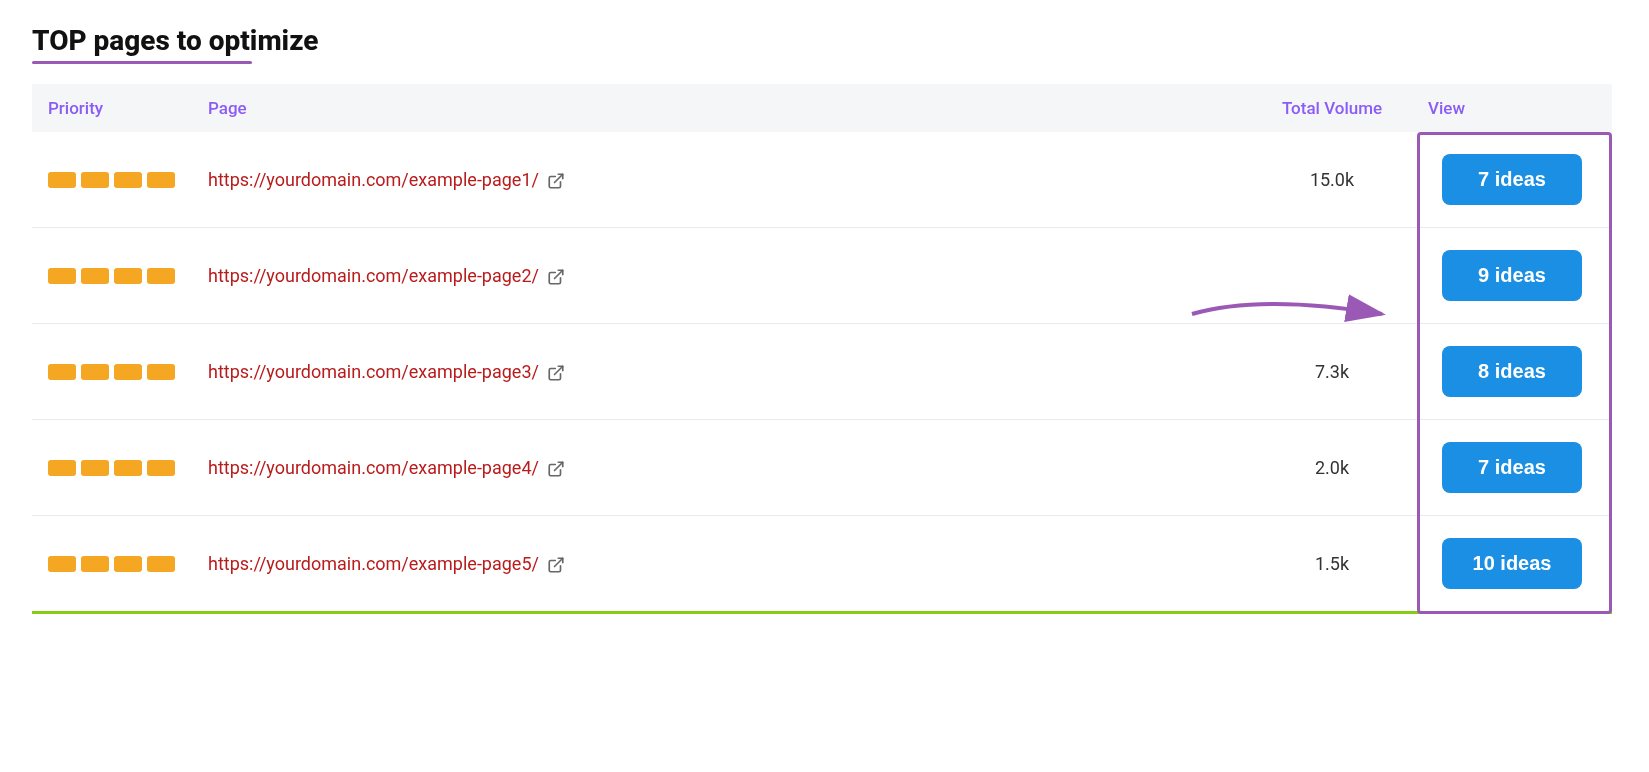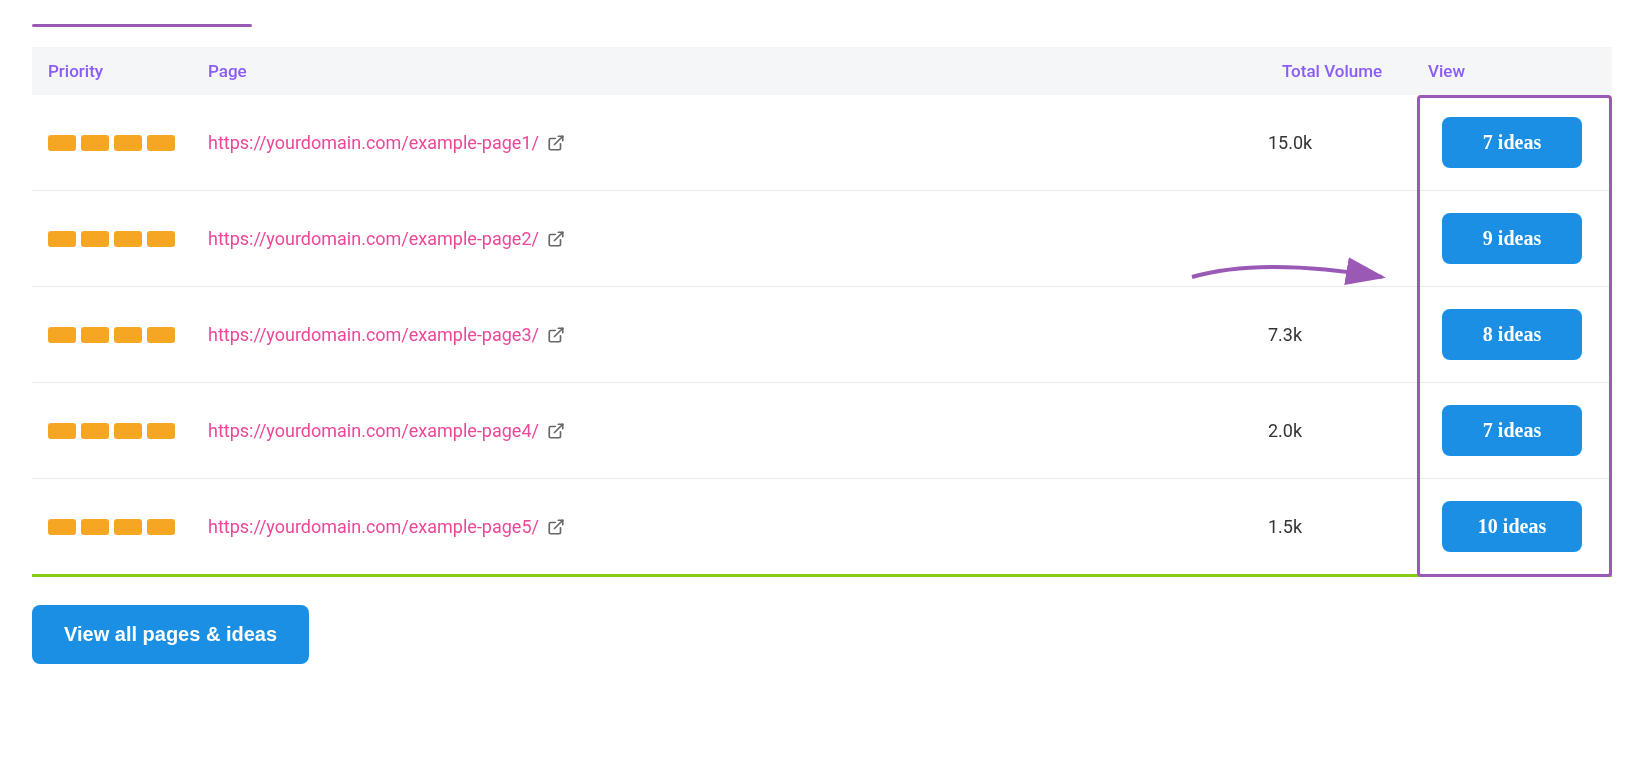--- a/index.html
+++ b/index.html
@@ -73,21 +73,21 @@
     .col-priority {
       width: 160px;
     }
 
     .col-page {
       flex: 1;
     }
 
     .col-volume {
       width: 160px;
-      text-align: left;
+      text-align: center;
       font-size: 18px;
       color: #333;
     }
 
     .col-ideas-cell {
       width: 200px;
       text-align: center;
       padding-right: 24px;
     }
 
@@ -101,23 +101,23 @@
     .priority-bar {
       width: 28px;
       height: 16px;
       background: #f5a623;
       border-radius: 3px;
     }
 
     
     .page-url {
       font-size: 18px;
-      color: #ec4899;
+      color: #b91c1c;
       display: flex;
-      align-items: center;
+      align-items: flex-end;
       gap: 8px;
     }
 
     .external-link-icon {
       display: inline-flex;
       align-items: center;
       justify-content: center;
       color: #666;
       font-size: 16px;
     }
@@ -127,21 +127,20 @@
       background: #1a8fe3;
       color: #fff;
       border: none;
       border-radius: 8px;
       padding: 14px 20px;
       font-size: 20px;
       font-weight: 600;
       cursor: pointer;
       white-space: nowrap;
       min-width: 140px;
-      font-family: Liberation Serif, serif;
     }
 
     
     .view-all-btn {
       margin-top: 28px;
       background: #1a8fe3;
       color: #fff;
       border: none;
       border-radius: 8px;
       padding: 18px 32px;
@@ -174,20 +173,21 @@
       top: 200px; 
       right: 210px;
       pointer-events: none;
       z-index: 20;
     }
   </style>
 </head>
 <body>
 
 <div class="widget">
+  <h2 class="widget-title">TOP pages to optimize</h2>
   <div class="title-underline"></div>
 
   <div class="table-wrapper">
 
     <div class="ideas-overlay"></div>
 
     <div class="arrow-svg-container">
       <svg width="220" height="60" viewBox="0 0 220 60" fill="none" xmlns="http://www.w3.org/2000/svg">
         <defs>
           <marker id="arrowhead" markerWidth="10" markerHeight="7" refX="9" refY="3.5" orient="auto">
@@ -310,14 +310,13 @@
     </svg>
                 </span></span>
             </td>
             <td class="col-volume">1.5k</td>
             <td class="col-ideas-cell"><button class="ideas-btn">10 ideas</button></td>
           </tr>
         </tbody>
     </table>
   </div>
 
-  <button class="view-all-btn">View all pages &amp; ideas</button>
 </div>
 
 </body></html>

